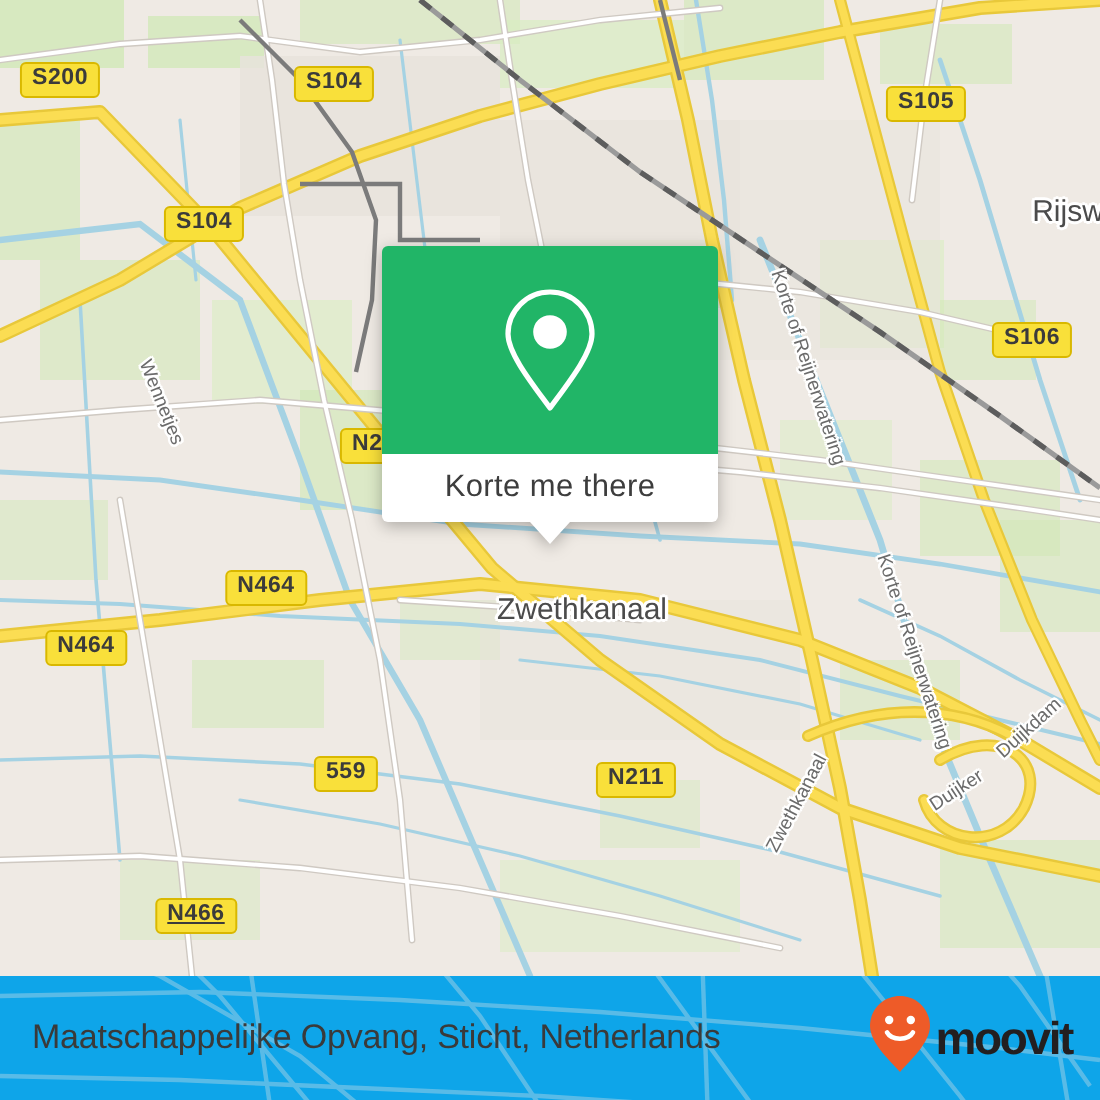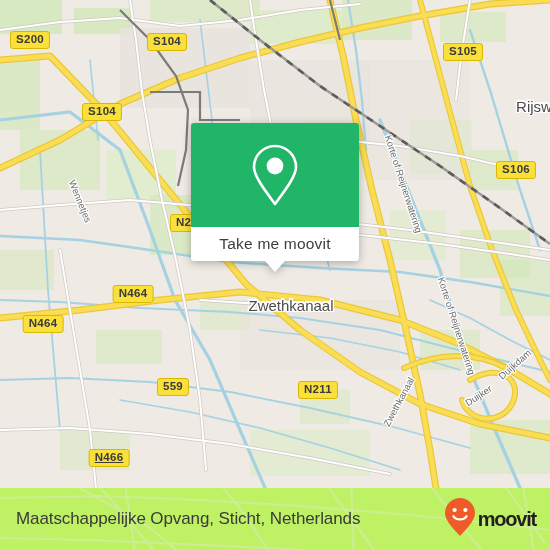--- a/index.html
+++ b/index.html
@@ -105,36 +105,36 @@
     background:rgba(255,255,255,.80);
     padding:3px 10px 4px 10px;
     font-size:12.5px;color:#2f2f2f;
     white-space:nowrap;
     z-index:30;
   }
 
   
   .footer{
     position:absolute;left:0;top:488px;width:550px;height:62px;
-    background:#bef264;overflow:hidden;
+    background:#0ea5e9;overflow:hidden;
   }
   .footer-watermark{
     position:absolute;left:0;top:-40px;width:550px;height:140px;
     opacity:.35;
   }
   .footer-inner{
     position:relative;height:62px;display:flex;align-items:center;
     justify-content:space-between;padding:0 14px 0 16px;box-sizing:border-box;
   }
   .footer-title{
     color:#3a3a3a;font-size:17px;white-space:nowrap;letter-spacing:-.1px;
   }
   .brand{display:flex;align-items:center;gap:1px;}
   .brand-word{
-    color:#231f20;font-size:20px;line-height:30px;
+    color:#231f20;font-size:23px;line-height:30px;
     letter-spacing:-1.2px;font-weight:bold;
   }
 </style>
 </head>
 <body>
 
 <div id="app">
 
   <div class="map">
 
@@ -275,34 +275,34 @@
       <div class="shield" style="left:30px;top:40px;">S200</div>
       <div class="shield" style="left:167px;top:42px;">S104</div>
       <div class="shield" style="left:431px;top:52px;margin-left:32px;">S105</div>
       <div class="shield" style="left:102px;top:112px;">S104</div>
       <div class="shield" style="left:516px;top:170px;">S106</div>
       <div class="shield" style="left:190px;top:223px;">N211</div>
       <div class="shield" style="left:133px;top:294px;">N464</div>
       <div class="shield" style="left:43px;top:324px;">N464</div>
       <div class="shield" style="left:173px;top:387px;">559</div>
       <div class="shield" style="left:318px;top:390px;">N211</div>
-      <div class="shield" style="left:109px;top:458px;text-decoration:underline;">N466</div>
+      <div class="shield" style="left:98px;top:458px;text-decoration:underline;">N466</div>
     </div>
 
     <div class="callout">
       <div class="callout-top">
         <span>
           <svg class="pin-svg" width="52" height="64" viewBox="0 0 52 64" aria-hidden="true">
             <path d="M26 3 C14.4 3 5 12.4 5 24 C5 34 18 50 26 61 C34 50 47 34 47 24 C47 12.4 37.6 3 26 3 Z" fill="none" stroke="#ffffff" stroke-width="2.6" stroke-linejoin="round"></path>
             <circle cx="26" cy="23" r="8.4" fill="#ffffff"></circle>
           </svg>
         </span>
       </div>
       <div class="callout-bottom">
-        <span class="callout-label">Take me moovit</span>
+        <span class="callout-label">Korte me there</span>
       </div>
       <div class="callout-tail"></div>
     </div>
 
   </div>
 
   <div class="footer">
     <svg class="footer-watermark" viewBox="0 0 550 140" preserveAspectRatio="none">
       <g stroke="#e6e6e6" fill="none" stroke-width="2.2">
         <path d="M0 10 L80 40 L150 80 L210 130"></path>

